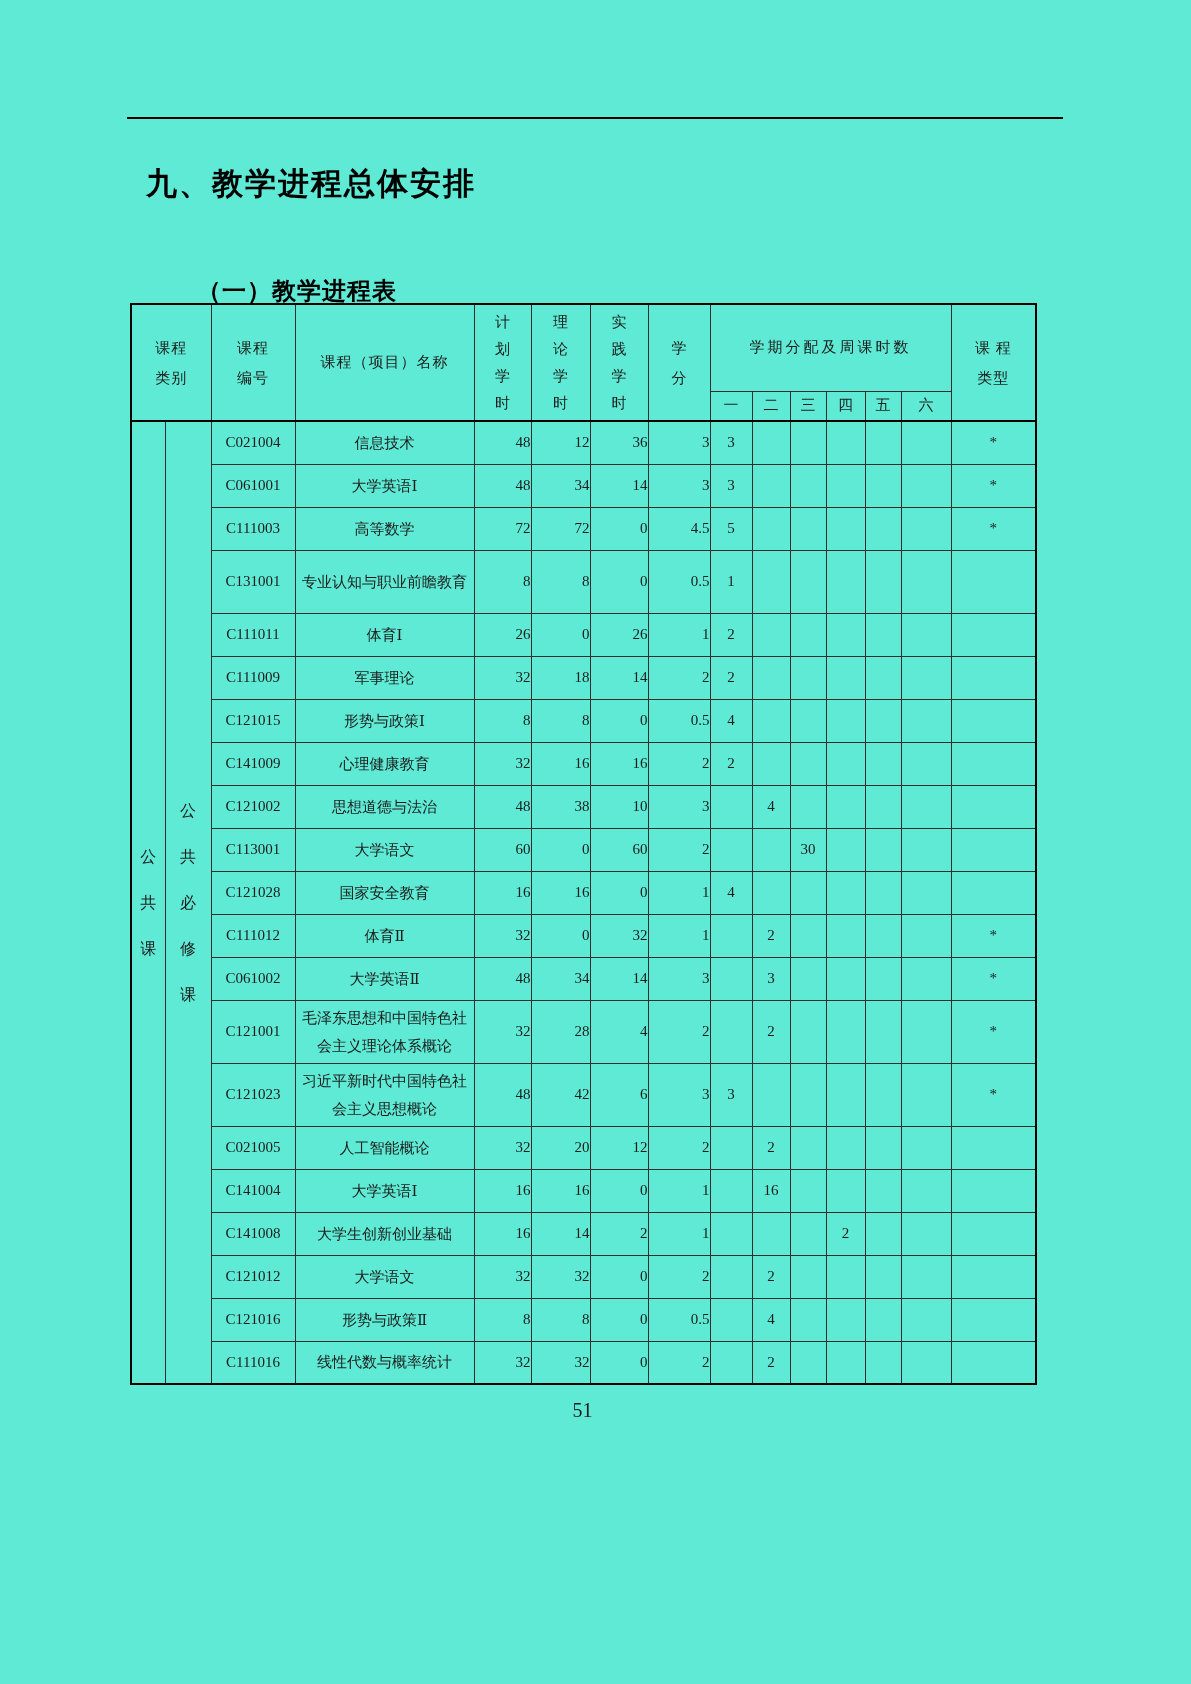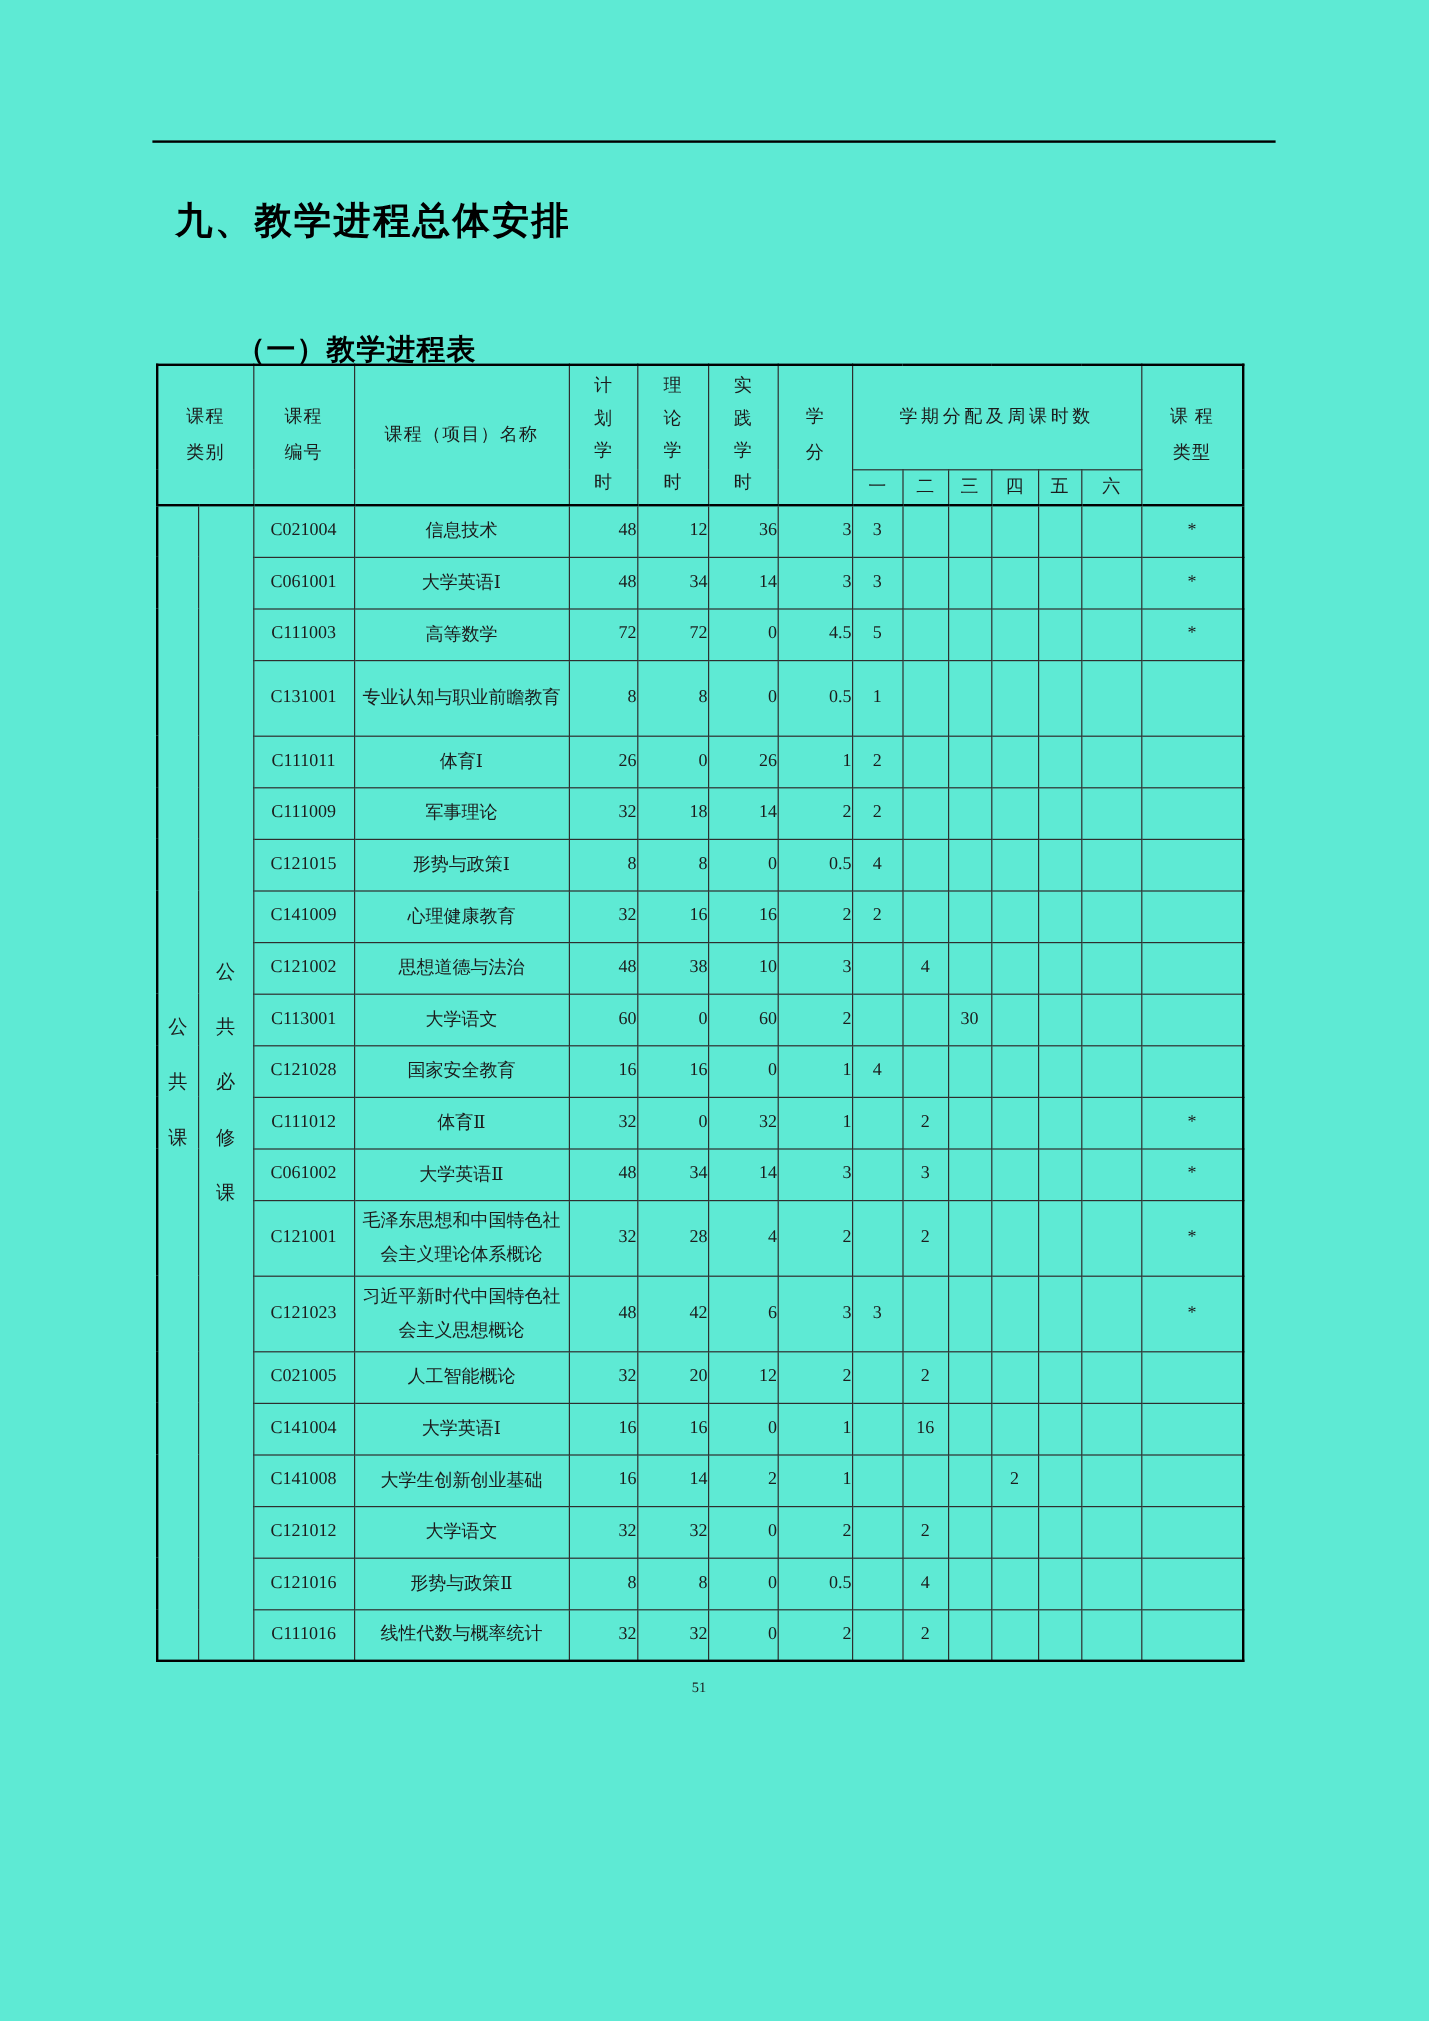--- a/index.html
+++ b/index.html
@@ -40,21 +40,21 @@
   tbody tr.tall { height:63px; }
   tbody tr:first-child th, tbody tr:first-child td { border-top:2px solid #000;margin-left:16px; }
   tbody th.vcat { white-space:pre-line; text-align:center; line-height:46px; font-size:16px; }
   td.code { text-align:center; font-size:15px; }
   td.name { text-align:center; padding:2px 4px 2px 8px; font-size:16px; line-height:28px; }
   td.num  { text-align:right; padding-right:9px; font-size:15px; }
   td.sem  { text-align:center; font-size:15px; }
   td.type { text-align:center; font-size:16px; }
   .page-num {
     position:absolute; left:130px; top:1399px; width:905px;
-    text-align:center; font-size:12px; color:#1c1c1c;
+    text-align:center; font-size:20px; color:#1c1c1c;
   }
 </style>
 </head>
 <body>
 
 <div class="page">
   <div class="top-rule"></div>
   <div class="sec-title">九、教学进程总体安排</div>
   <div class="subsec-title">（一）教学进程表</div>
 

